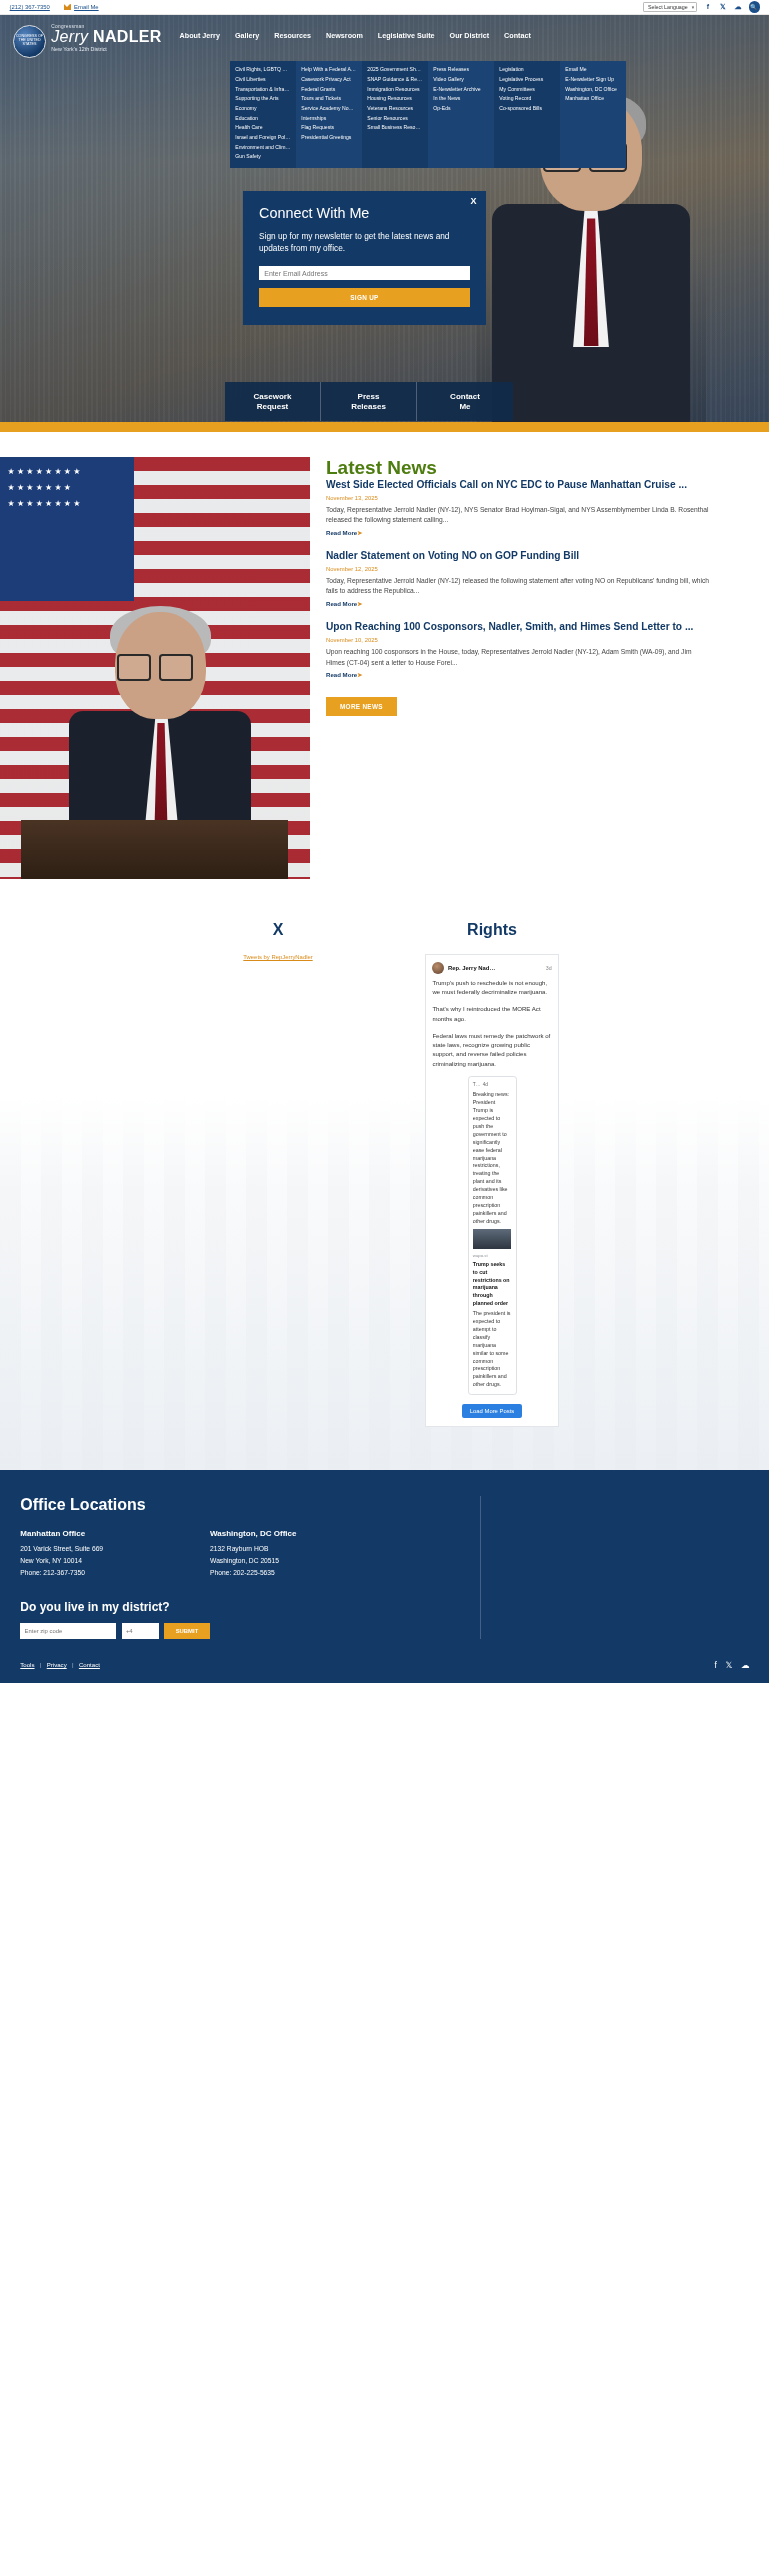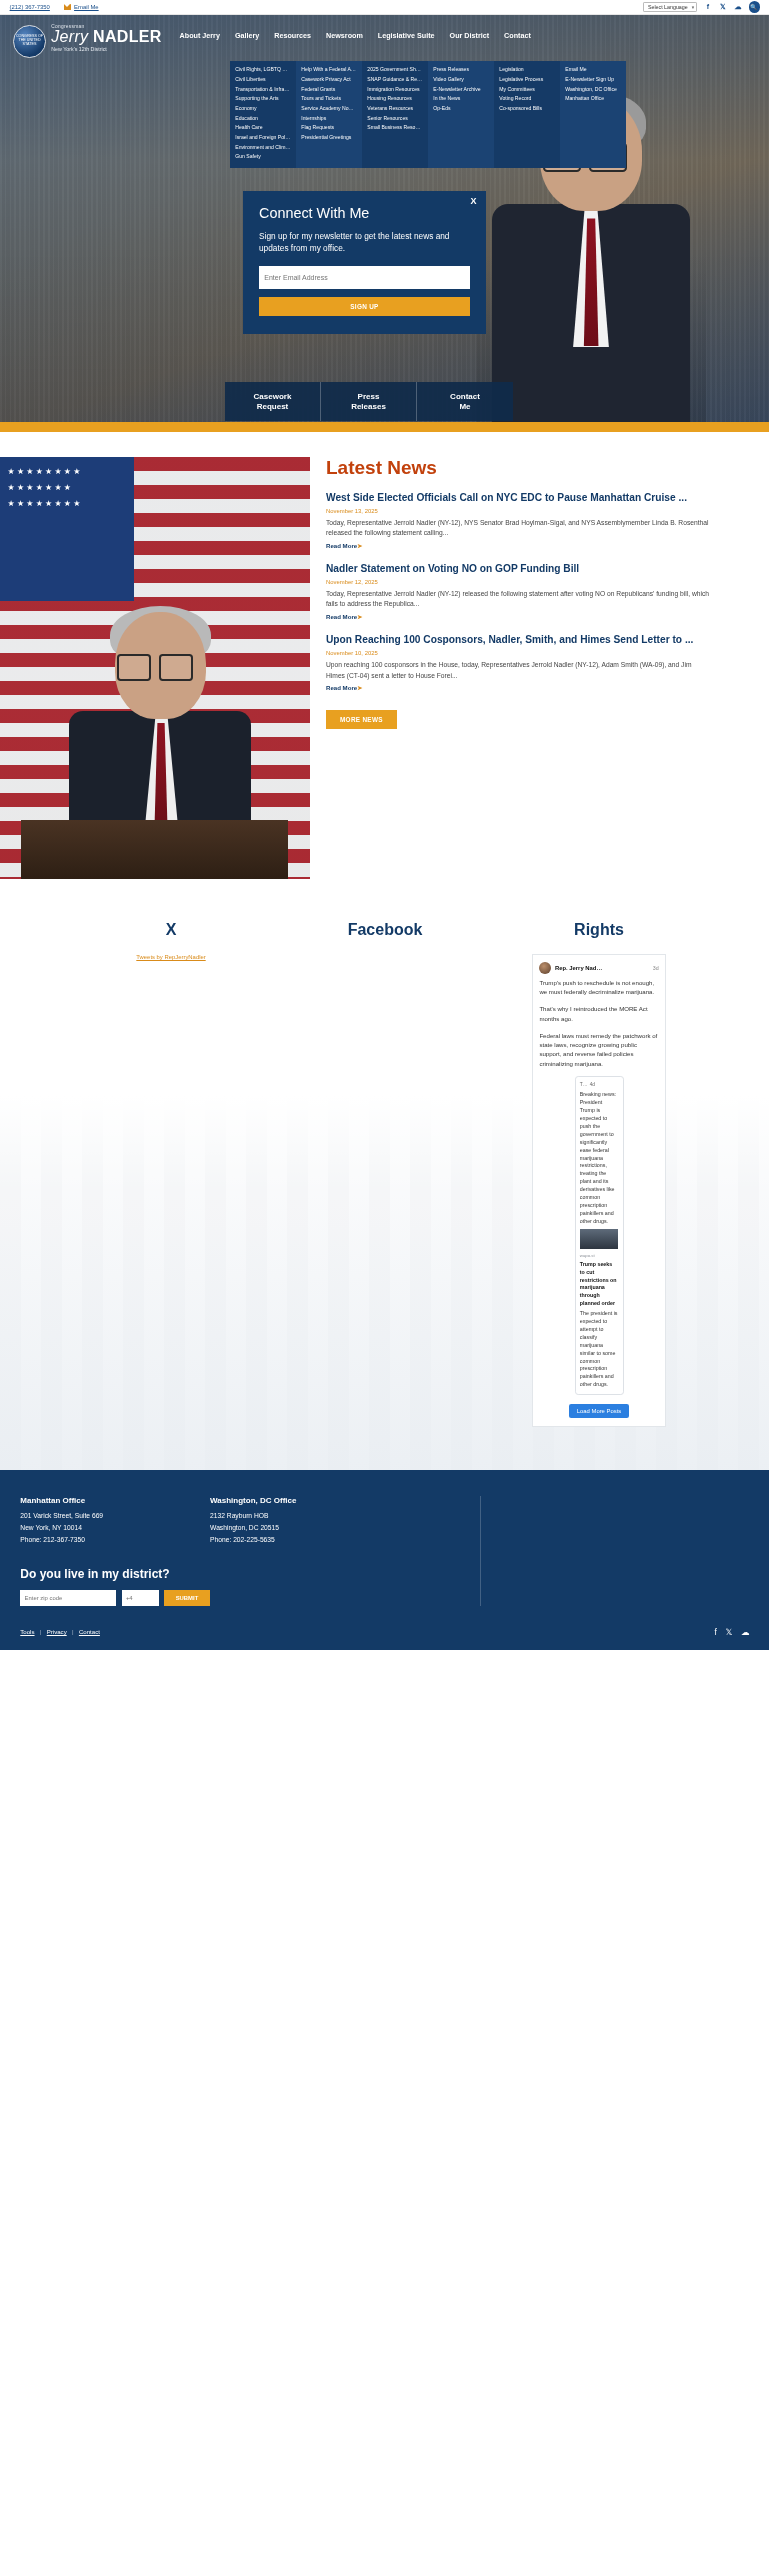--- a/index.html
+++ b/index.html
@@ -152,21 +152,21 @@
     position: absolute; left: 243px; top: 176px; width: 243px;
     background: #133a66; color: #fff; padding: 14px 16px 18px 16px; z-index: 9;
   }
   .newsletter h2 { font-size: 14.4px; font-weight: 400; margin-bottom: 8.6px; }
   .newsletter p { font-size: 8.3px; line-height: 1.5; margin-bottom: 11.8px; }
   .nl-close {
     position: absolute; right: 9.6px; top: 5.3px; font-size: 9px; font-weight: 700;
     color: #fff; cursor: pointer;
   }
   .nl-input {
-    width: 100%; height: 23px; background: #fff; border: none; padding: 0 5.3px;
+    width: 100%; height: 14px; background: #fff; border: none; padding: 0 5.3px;
     font-size: 7px; color: #444; margin-bottom: 7.5px;
   }
   .nl-btn {
     width: 100%; height: 19px; background: #e8a020; border: none; color: #fff;
     font-size: 6.4px; font-weight: 700; cursor: pointer; letter-spacing: 0.3px;
   }
 
   
   .cta-row {
     position: absolute; left: 225px; bottom: 10.7px; z-index: 8;
@@ -234,21 +234,21 @@
     background: linear-gradient(180deg,#8f1422,#6b0f18);
     clip-path: polygon(30% 0, 70% 0, 86% 100%, 14% 100%);
   }
   .podium {
     position: absolute; left: 21.4px; bottom: 0; width: 267px; height: 59px;
     background: linear-gradient(180deg,#4a3323,#2d1f14);
   }
 
   .news-list { flex: 1; padding-right: 32px; }
   .news-list h2 {
-    font-size: 19px; color: #c2410c; font-weight: 700; margin-bottom: 13px;
+    font-size: 19px; color: #4d7c0f; font-weight: 700; 
   }
   .news-item { margin-bottom: 14px; max-width: 385px; }
   .news-title {
     font-size: 10.2px; font-weight: 700; color: #133a66; line-height: 1.25;
     margin-bottom: 3.2px;
   }
   .news-date { font-size: 5.9px; color: #d98b1a; margin-bottom: 4.3px; }
   .news-excerpt { font-size: 6.7px; color: #444; line-height: 1.55; margin-bottom: 3.2px; }
   .read-more { font-size: 6.1px; font-weight: 700; color: #133a66; }
   .read-more .arr { color: #d98b1a; }
@@ -528,23 +528,20 @@
 
   <div class="social-section">
     <div class="skyline"></div>
     <div class="social-cols">
 
       <div class="s-col">
         <div class="s-head">X</div>
         <a class="x-link" href="#">Tweets by RepJerryNadler</a>
       </div>
 
-      <div class="s-col">
-        <div class="s-head">Facebook</div>
-      </div>
 
       <div class="s-col">
         <div class="s-head">Rights</div>
 
         <div class="bsky-feed">
           <div class="bsky-head">
             <div class="bsky-avatar"></div>
             <div class="bsky-name">Rep. Jerry Nad…</div>
             <div class="bsky-time">3d</div>
           </div>
@@ -567,20 +564,21 @@
           <button class="load-more">Load More Posts</button>
         </div>
       </div>
 
     </div>
   </div>
 
   <div class="footer">
     <div class="footer-inner">
       <div class="f-left">
+        <div class="f-title">Office Locations</div>
         <div class="offices">
           <div>
             <div class="office-name">Manhattan Office</div>
             <div class="office-line">201 Varick Street, Suite 669</div>
             <div class="office-line">New York, NY 10014</div>
             <div class="office-line">Phone: 212-367-7350</div>
           </div>
           <div>
             <div class="office-name">Washington, DC Office</div>
             <div class="office-line">2132 Rayburn HOB</div>

